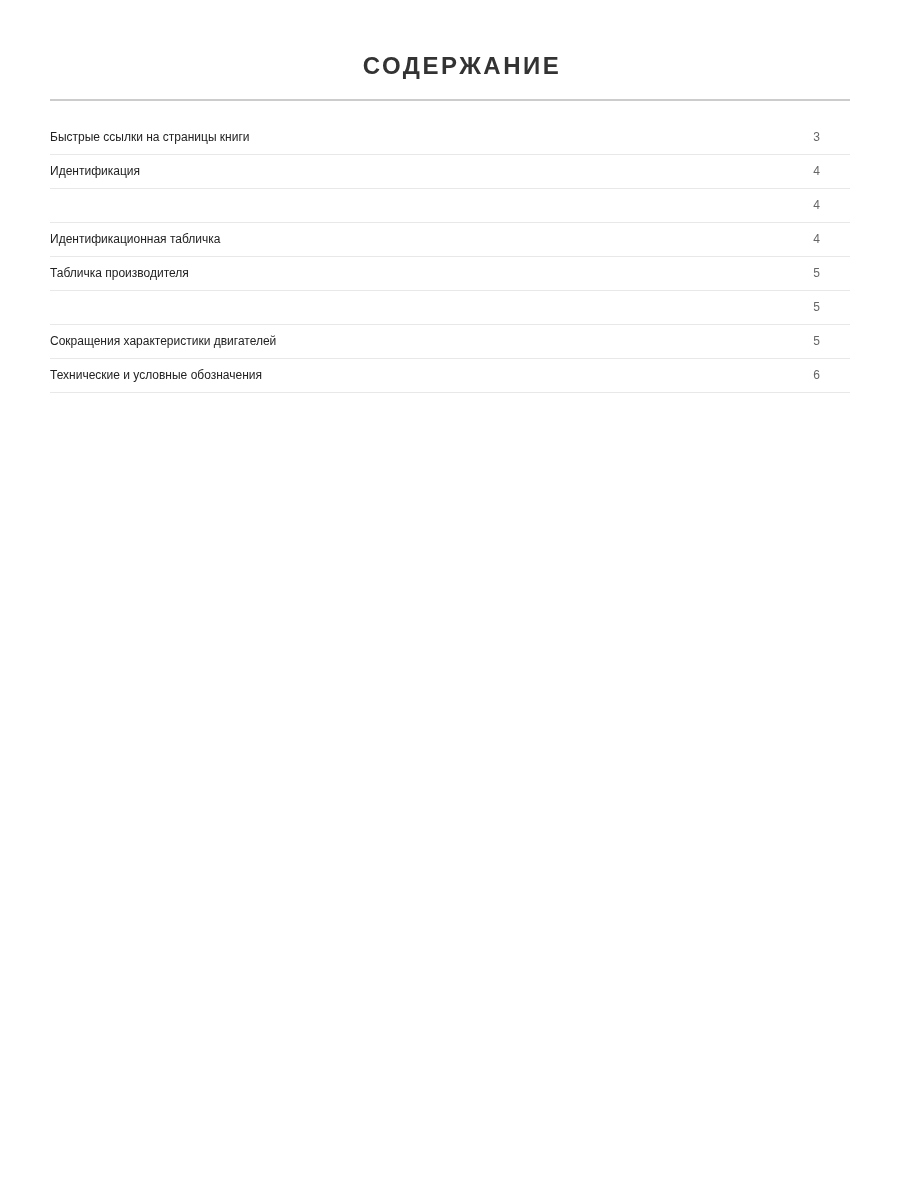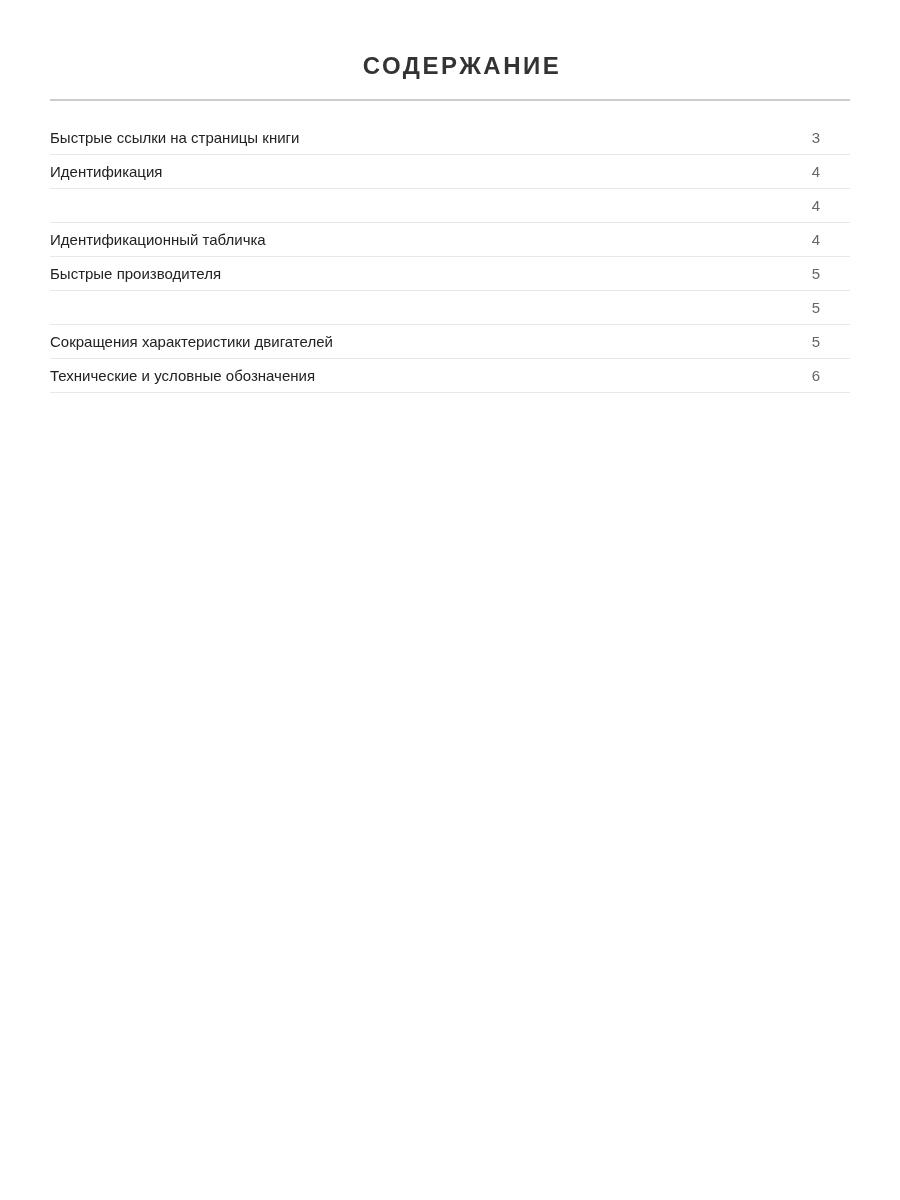--- a/index.html
+++ b/index.html
@@ -8,21 +8,21 @@
       position: absolute; top: 38px; left: 0; width: 900px; text-align: center;
       font-size: 24px; font-weight: bold; letter-spacing: 2.5px; color: #333333;
       line-height: 32px;
     }
     .rule {
       position: absolute; top: 99px; left: 50px; width: 800px; height: 2px; background: #cccccc;
     }
     .toc { position: absolute; top: 121px; left: 50px; width: 800px; }
     .row {
       height: 33px; border-bottom: 1px solid #e8e8e8; position: relative;
-      font-size: 15px; line-height: 33px;
+      font-size: 12px; line-height: 33px;
     }
     .row .label { position: absolute; left: 0; top: 0; color: #222222; }
     .row .page { position: absolute; right: 30px; top: 0; color: #666666; }
   </style>
 </head>
 <body>
 
 <h1 class="title" style="margin:12px;">СОДЕРЖАНИЕ</h1>
 <div class="rule"></div>
 
@@ -32,25 +32,25 @@
     <span class="page">3</span>
   </div>
   <div class="row">
     <span class="label">Идентификация</span>
     <span class="page">4</span>
   </div>
   <div class="row">
     <span class="page">4</span>
   </div>
   <div class="row">
-    <span class="label">Идентификационный табличка</span>
+    <span class="label">Идентификационная табличка</span>
     <span class="page">4</span>
   </div>
   <div class="row">
-    <span class="label">Быстрые производителя</span>
+    <span class="label">Табличка производителя</span>
     <span class="page">5</span>
   </div>
   <div class="row">
     <span class="page">5</span>
   </div>
   <div class="row">
     <span class="label">Сокращения характеристики двигателей</span>
     <span class="page">5</span>
   </div>
   <div class="row">

